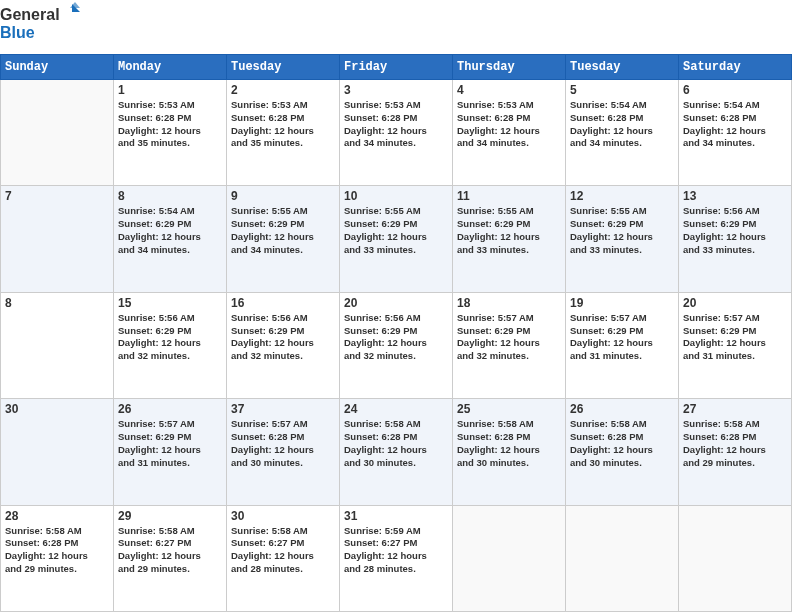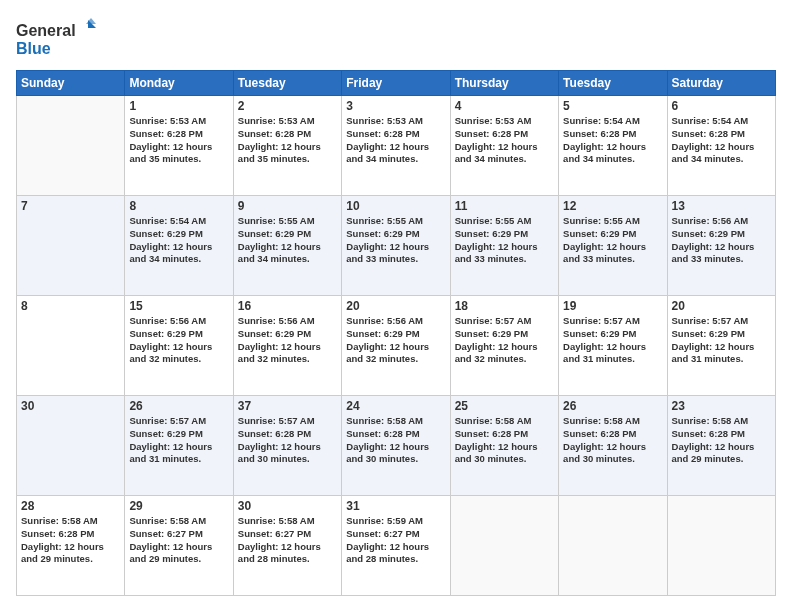--- a/index.html
+++ b/index.html
@@ -6,21 +6,20 @@
     body {
       width: 792px;
       height: 612px;
       font-family: Arial, sans-serif;
       background: #fff;
       overflow: hidden;
     }
     .page {
       width: 792px;
       height: 612px;
-      padding: 16px;
       display: flex;
       flex-direction: column;
     }
     .header {
       display: flex;
       justify-content: space-between;
       align-items: flex-start;
       margin-bottom: 10px;
     }
     .logo {
@@ -46,20 +45,21 @@
       table-layout: fixed;
     }
     .calendar th {
       background: #2a6ebf;
       color: #fff;
       font-size: 12px;
       font-weight: bold;
       padding: 5px 4px;
       text-align: left;
       border: 1px solid #1a5eaf;
+      font-family: Liberation Mono, monospace;
     }
     .calendar td {
       border: 1px solid #ccc;
       vertical-align: top;
       padding: 3px 4px;
       font-size: 10px;
       color: #333;
       height: 80px;
     }
     .calendar td.empty { background: #f9f9f9; }
@@ -211,21 +211,21 @@
           </td>
           <td>
             <div class="day-num">25</div>
             <div class="day-info">Sunrise: 5:58 AM<br>Sunset: 6:28 PM<br>Daylight: 12 hours<br>and 30 minutes.</div>
           </td>
           <td>
             <div class="day-num">26</div>
             <div class="day-info">Sunrise: 5:58 AM<br>Sunset: 6:28 PM<br>Daylight: 12 hours<br>and 30 minutes.</div>
           </td>
           <td>
-            <div class="day-num">23</div>
+            <div class="day-num">27</div>
             <div class="day-info">Sunrise: 5:58 AM<br>Sunset: 6:28 PM<br>Daylight: 12 hours<br>and 29 minutes.</div>
           </td>
         </tr>
         <tr>
           <td>
             <div class="day-num">28</div>
             <div class="day-info">Sunrise: 5:58 AM<br>Sunset: 6:28 PM<br>Daylight: 12 hours<br>and 29 minutes.</div>
           </td>
           <td>
             <div class="day-num">29</div>

